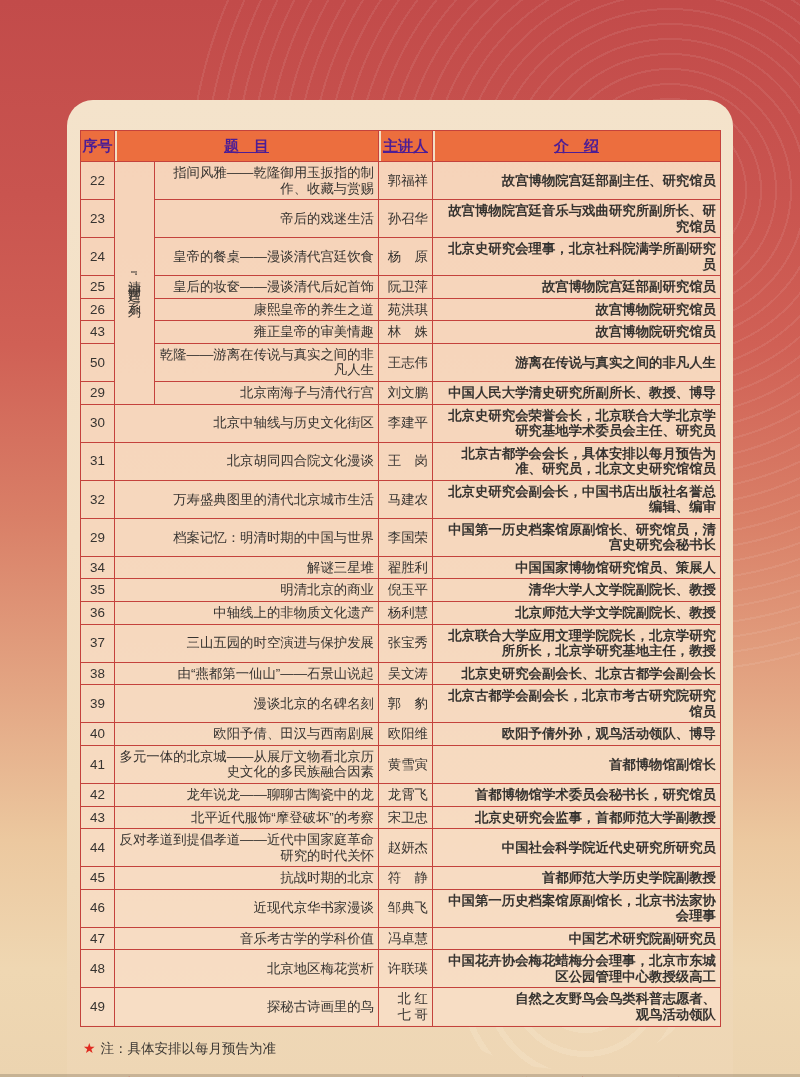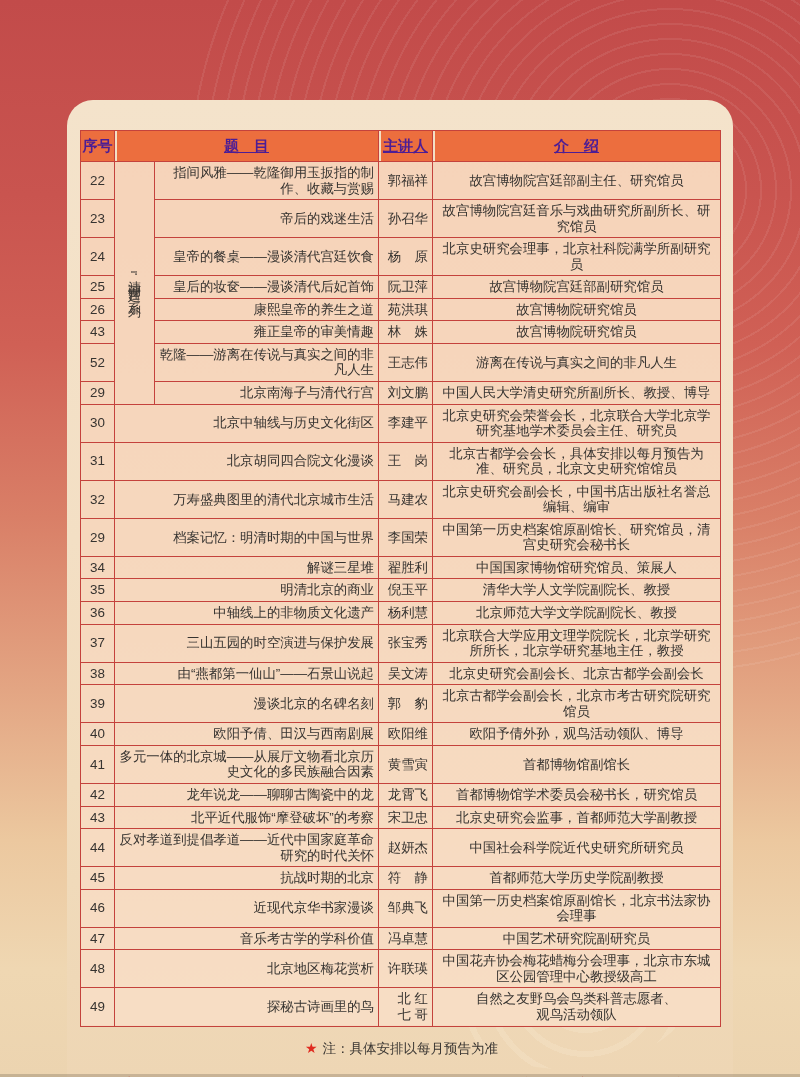--- a/index.html
+++ b/index.html
@@ -40,22 +40,22 @@
     padding:3px 4px;vertical-align:middle;
   }
   .c-no{text-align:center;}
   .c-series{text-align:center;vertical-align:middle;padding:0;}
   .v-label{
     writing-mode:vertical-rl;text-orientation:mixed;margin:0 auto;
     font-size:13px;letter-spacing:3px;color:#3a3632;line-height:1;
   }
   .c-title{text-align:right;padding-left:7px;}
   .c-speaker{text-align:right;white-space:pre-line;}
-  .c-intro{text-align:center;padding-left:7px;white-space:pre-line;}
-  .note{margin:13px 0 0 3px;font-size:13.5px;color:#3a3632;text-align:center;}
+  .c-intro{text-align:right;padding-left:7px;white-space:pre-line;font-weight:bold;}
+  .note{margin:13px 0 0 3px;font-size:13.5px;color:#3a3632;}
   .note .star{color:#e02b20;font-size:14px;margin-right:5px;}
   .footer-msg{
     margin-top:15px;text-align:center;color:#e3282b;
     font-size:26px;font-weight:bold;font-style:italic;letter-spacing:1px;
     transform:skewX(-3deg);
     font-family:"DejaVu Serif","Liberation Serif",serif;
   }
   .bottom-strip{position:absolute;left:0;right:0;bottom:0;height:3px;background:rgba(130,115,95,0.35);}
 </style>
 </head>
@@ -119,21 +119,21 @@
             <td class="c-speaker">苑洪琪</td>
             <td class="c-intro">故宫博物院研究馆员</td>
           </tr>
           <tr>
             <td class="c-no">43</td>
             <td class="c-title">雍正皇帝的审美情趣</td>
             <td class="c-speaker">林　姝</td>
             <td class="c-intro">故宫博物院研究馆员</td>
           </tr>
           <tr>
-            <td class="c-no">52</td>
+            <td class="c-no">50</td>
             <td class="c-title">乾隆——游离在传说与真实之间的非凡人生</td>
             <td class="c-speaker">王志伟</td>
             <td class="c-intro">游离在传说与真实之间的非凡人生</td>
           </tr>
           <tr>
             <td class="c-no">29</td>
             <td class="c-title">北京南海子与清代行宫</td>
             <td class="c-speaker">刘文鹏</td>
             <td class="c-intro">中国人民大学清史研究所副所长、教授、博导</td>
           </tr>

